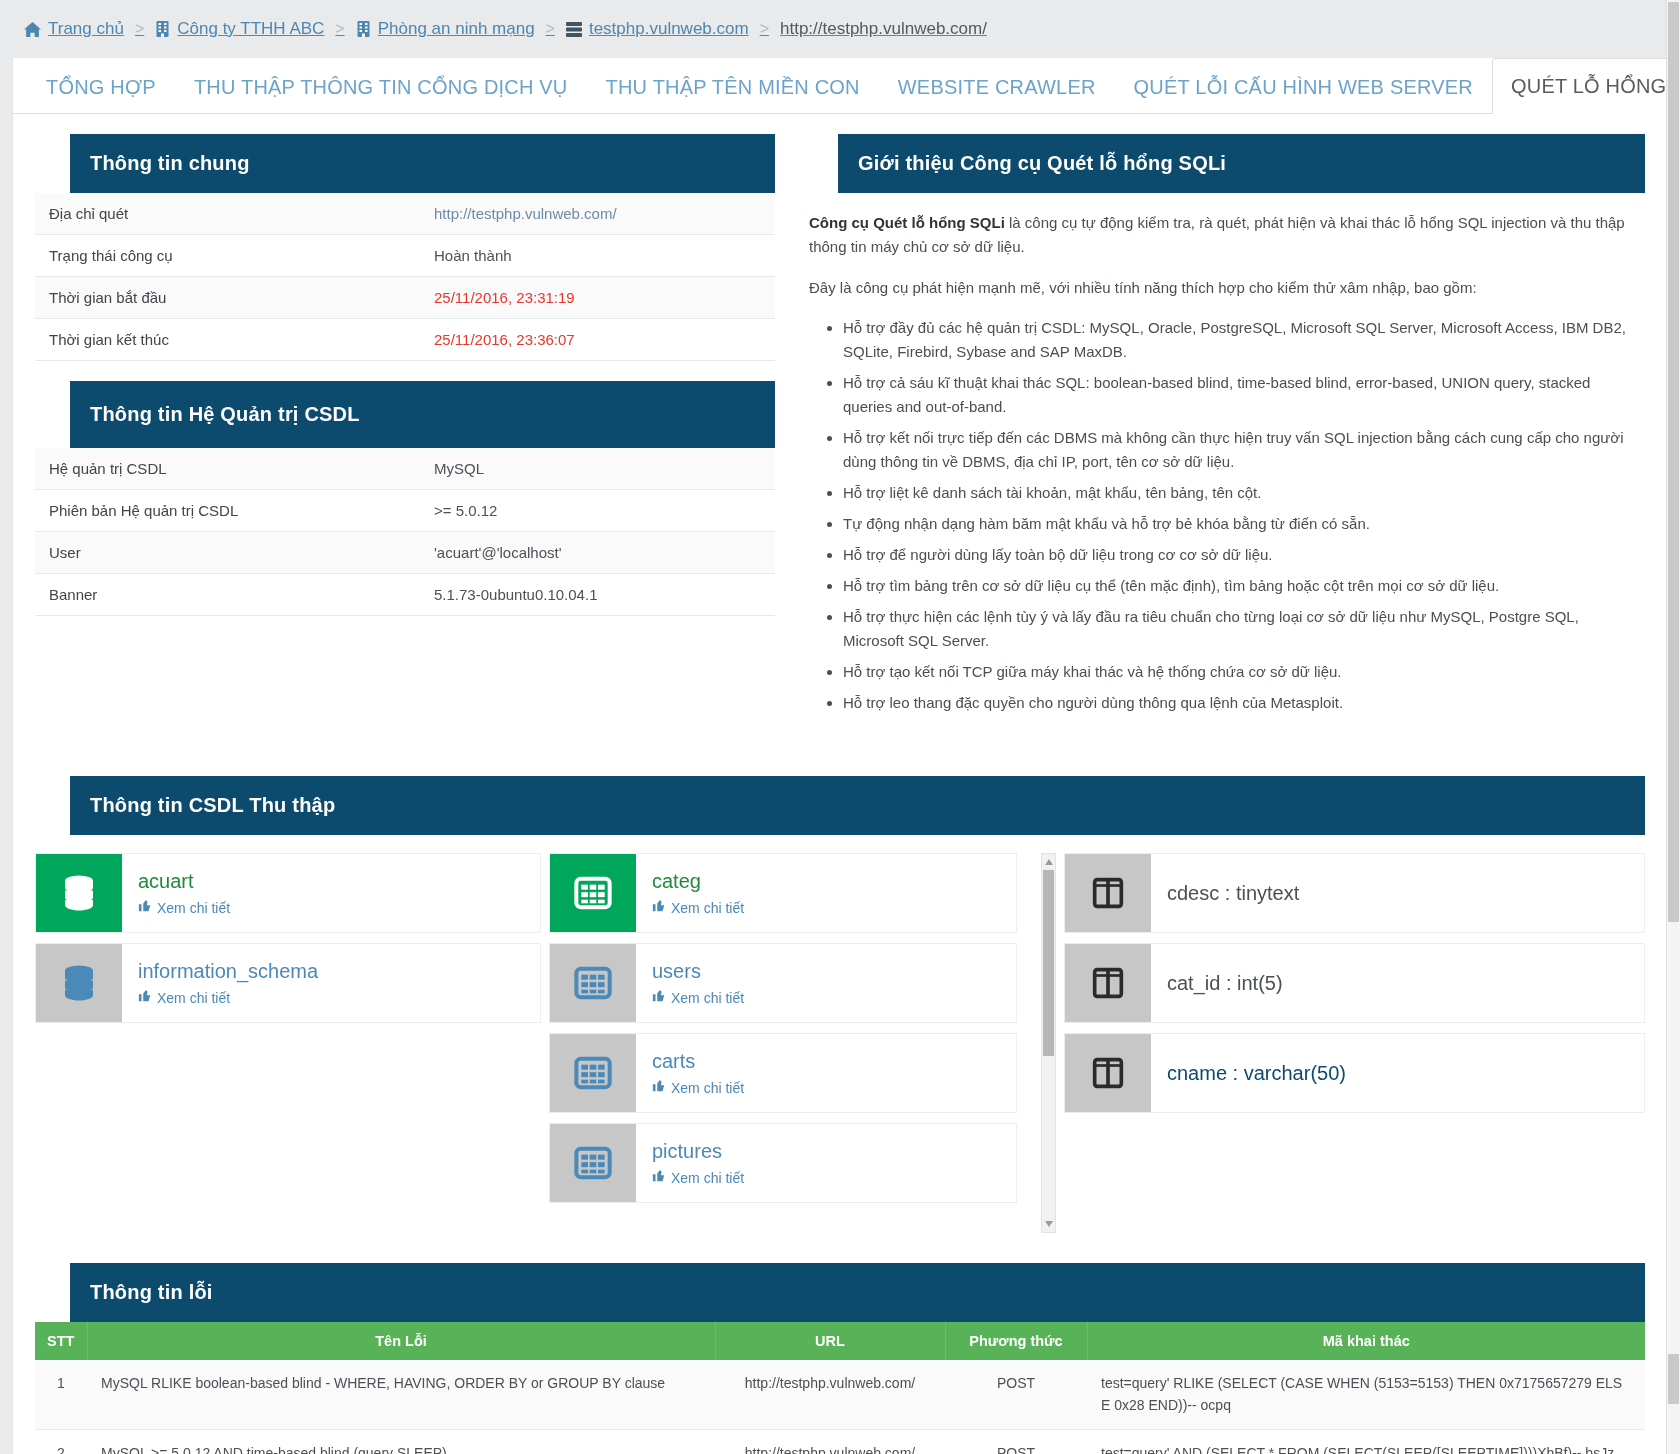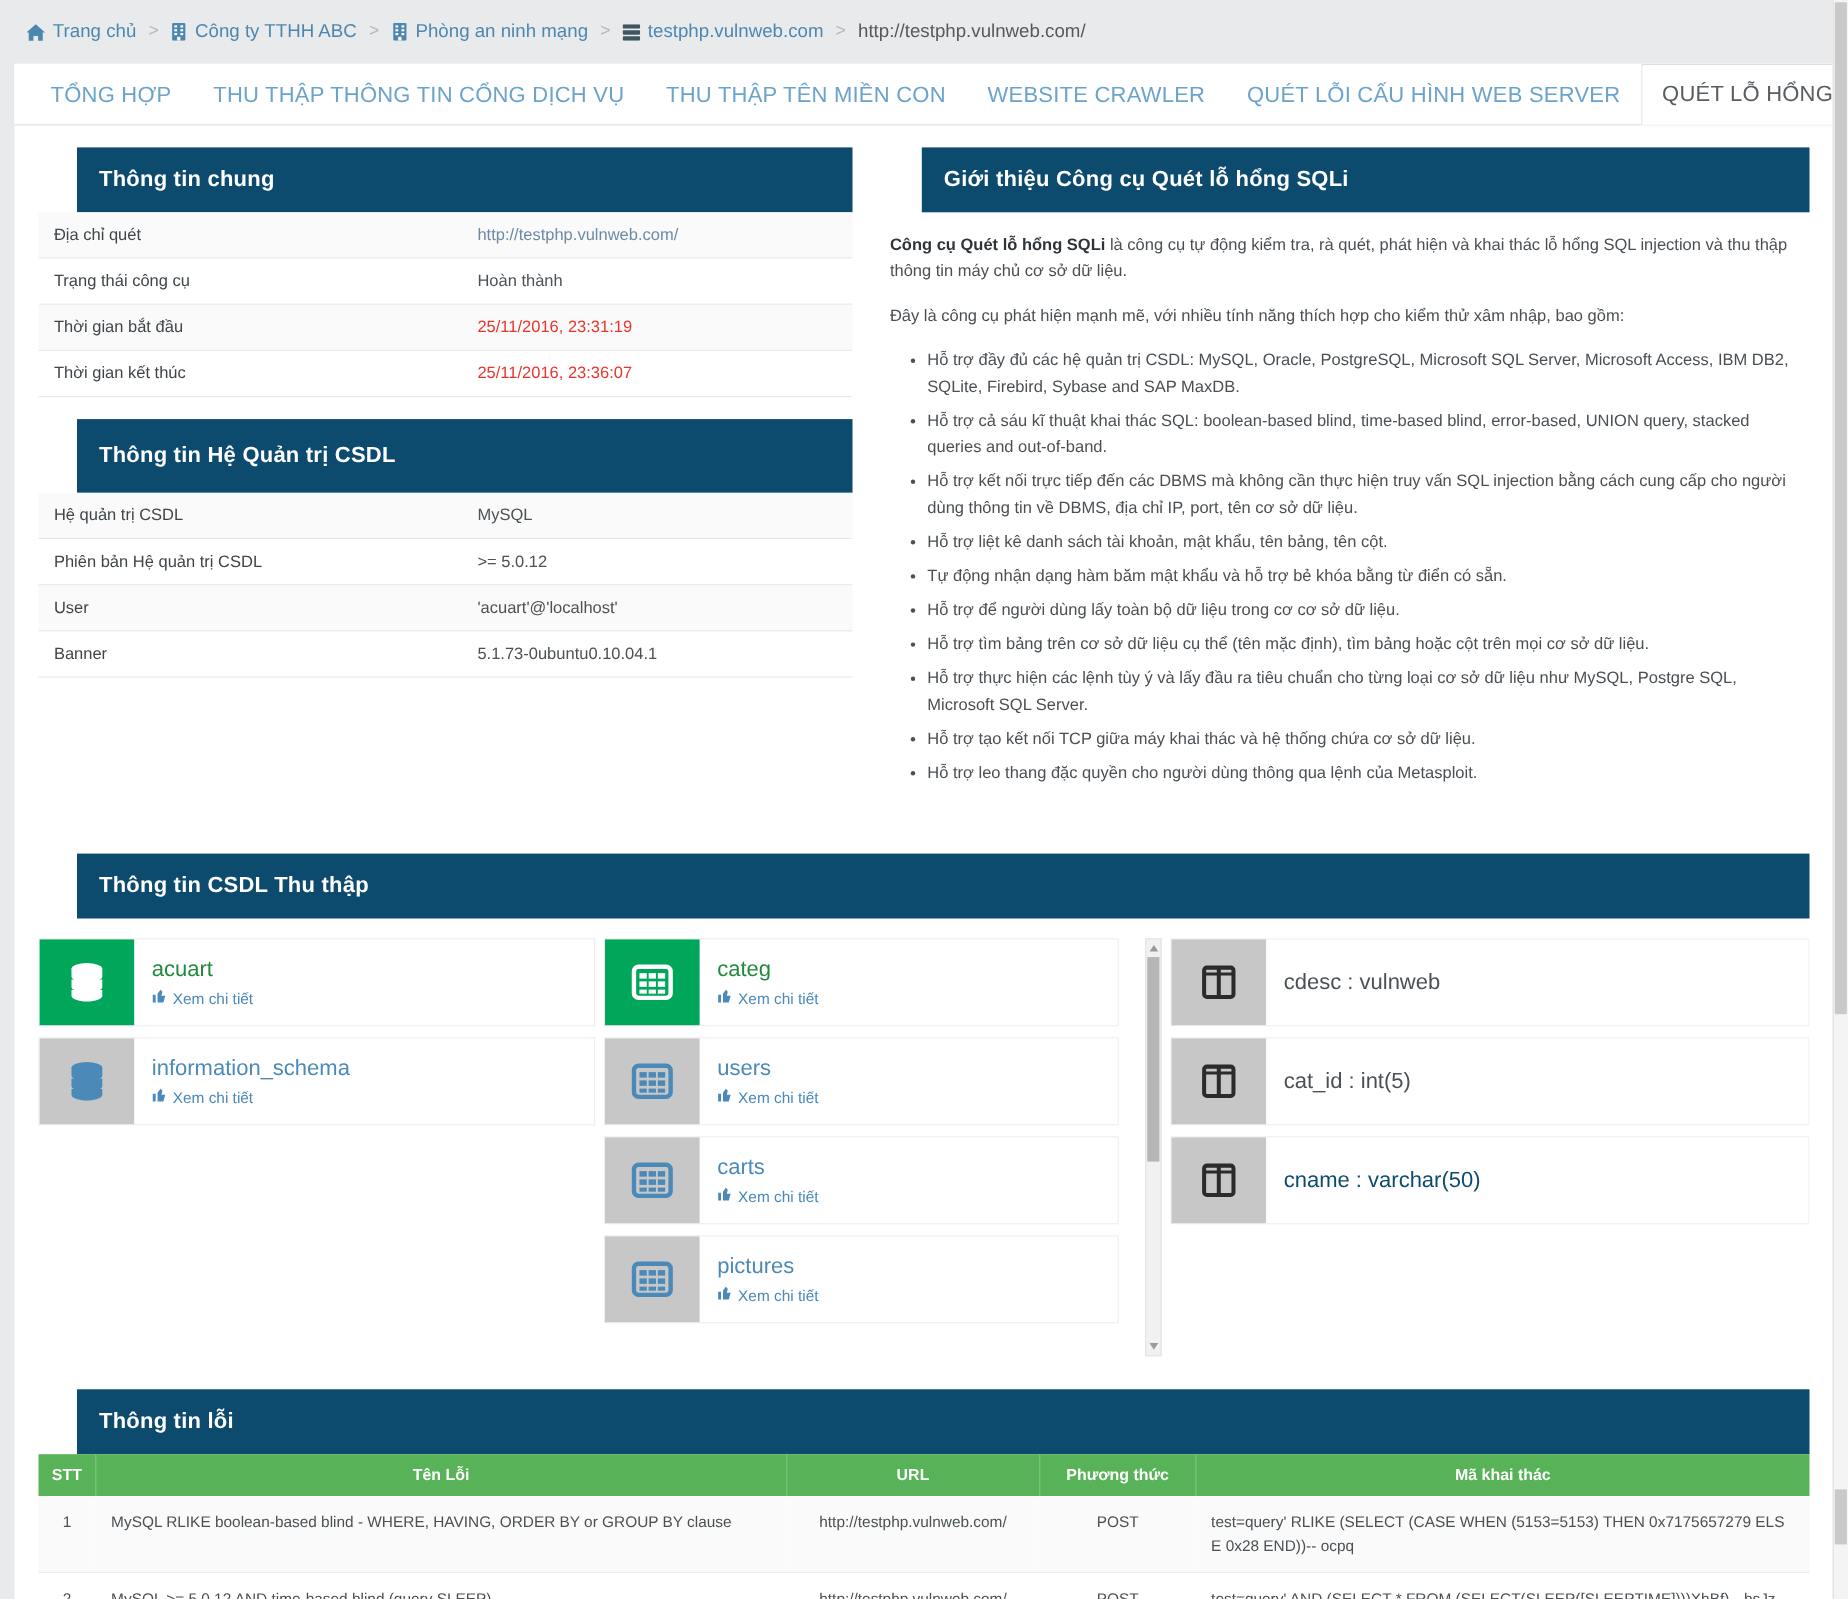--- a/index.html
+++ b/index.html
@@ -13,20 +13,21 @@
 
   
   .breadcrumb-bar {
     height: 58px;
     display: flex;
     align-items: center;
     padding: 0 24px;
     font-size: 17px;
     background: #e9eaec;
     color: #4f8ab5;
+    text-decoration: underline;
   }
   .bc-item { display: flex; align-items: center; color: #4d87b0; white-space: nowrap; }
   .bc-item.plain { color: #55595c; }
   .bc-sep { margin: 0 11px; color: #b3b8bc; font-size: 16px; }
   .bc-ico { margin-right: 7px; display: inline-flex; align-items: center; }
 
   
   .page {
     background: #fff;
     margin: 0 12px 0 12px;
@@ -504,21 +505,21 @@
           <div class="scroll-pane">
             <div class="card">
               <div class="thumb">
                 <svg width="40" height="40" viewBox="0 0 24 24">
                     <rect x="4" y="4" width="16" height="16" rx="1.5" fill="none" stroke="#2b2b2b" stroke-width="2.2"></rect>
                     <line x1="12" y1="4" x2="12" y2="20" stroke="#2b2b2b" stroke-width="2.2"></line>
                     <line x1="4" y1="7.5" x2="20" y2="7.5" stroke="#2b2b2b" stroke-width="1.6"></line>
                   </svg>
               </div>
               <div class="body">
-                <div class="title" style="color:#4a5054;">cdesc : vulnweb</div>
+                <div class="title" style="color:#4a5054;">cdesc : tinytext</div>
               </div>
             </div>
 
             <div class="card">
               <div class="thumb">
                 <svg width="40" height="40" viewBox="0 0 24 24">
                     <rect x="4" y="4" width="16" height="16" rx="1.5" fill="none" stroke="#2b2b2b" stroke-width="2.2"></rect>
                     <line x1="12" y1="4" x2="12" y2="20" stroke="#2b2b2b" stroke-width="2.2"></line>
                     <line x1="4" y1="7.5" x2="20" y2="7.5" stroke="#2b2b2b" stroke-width="1.6"></line>
                   </svg>

